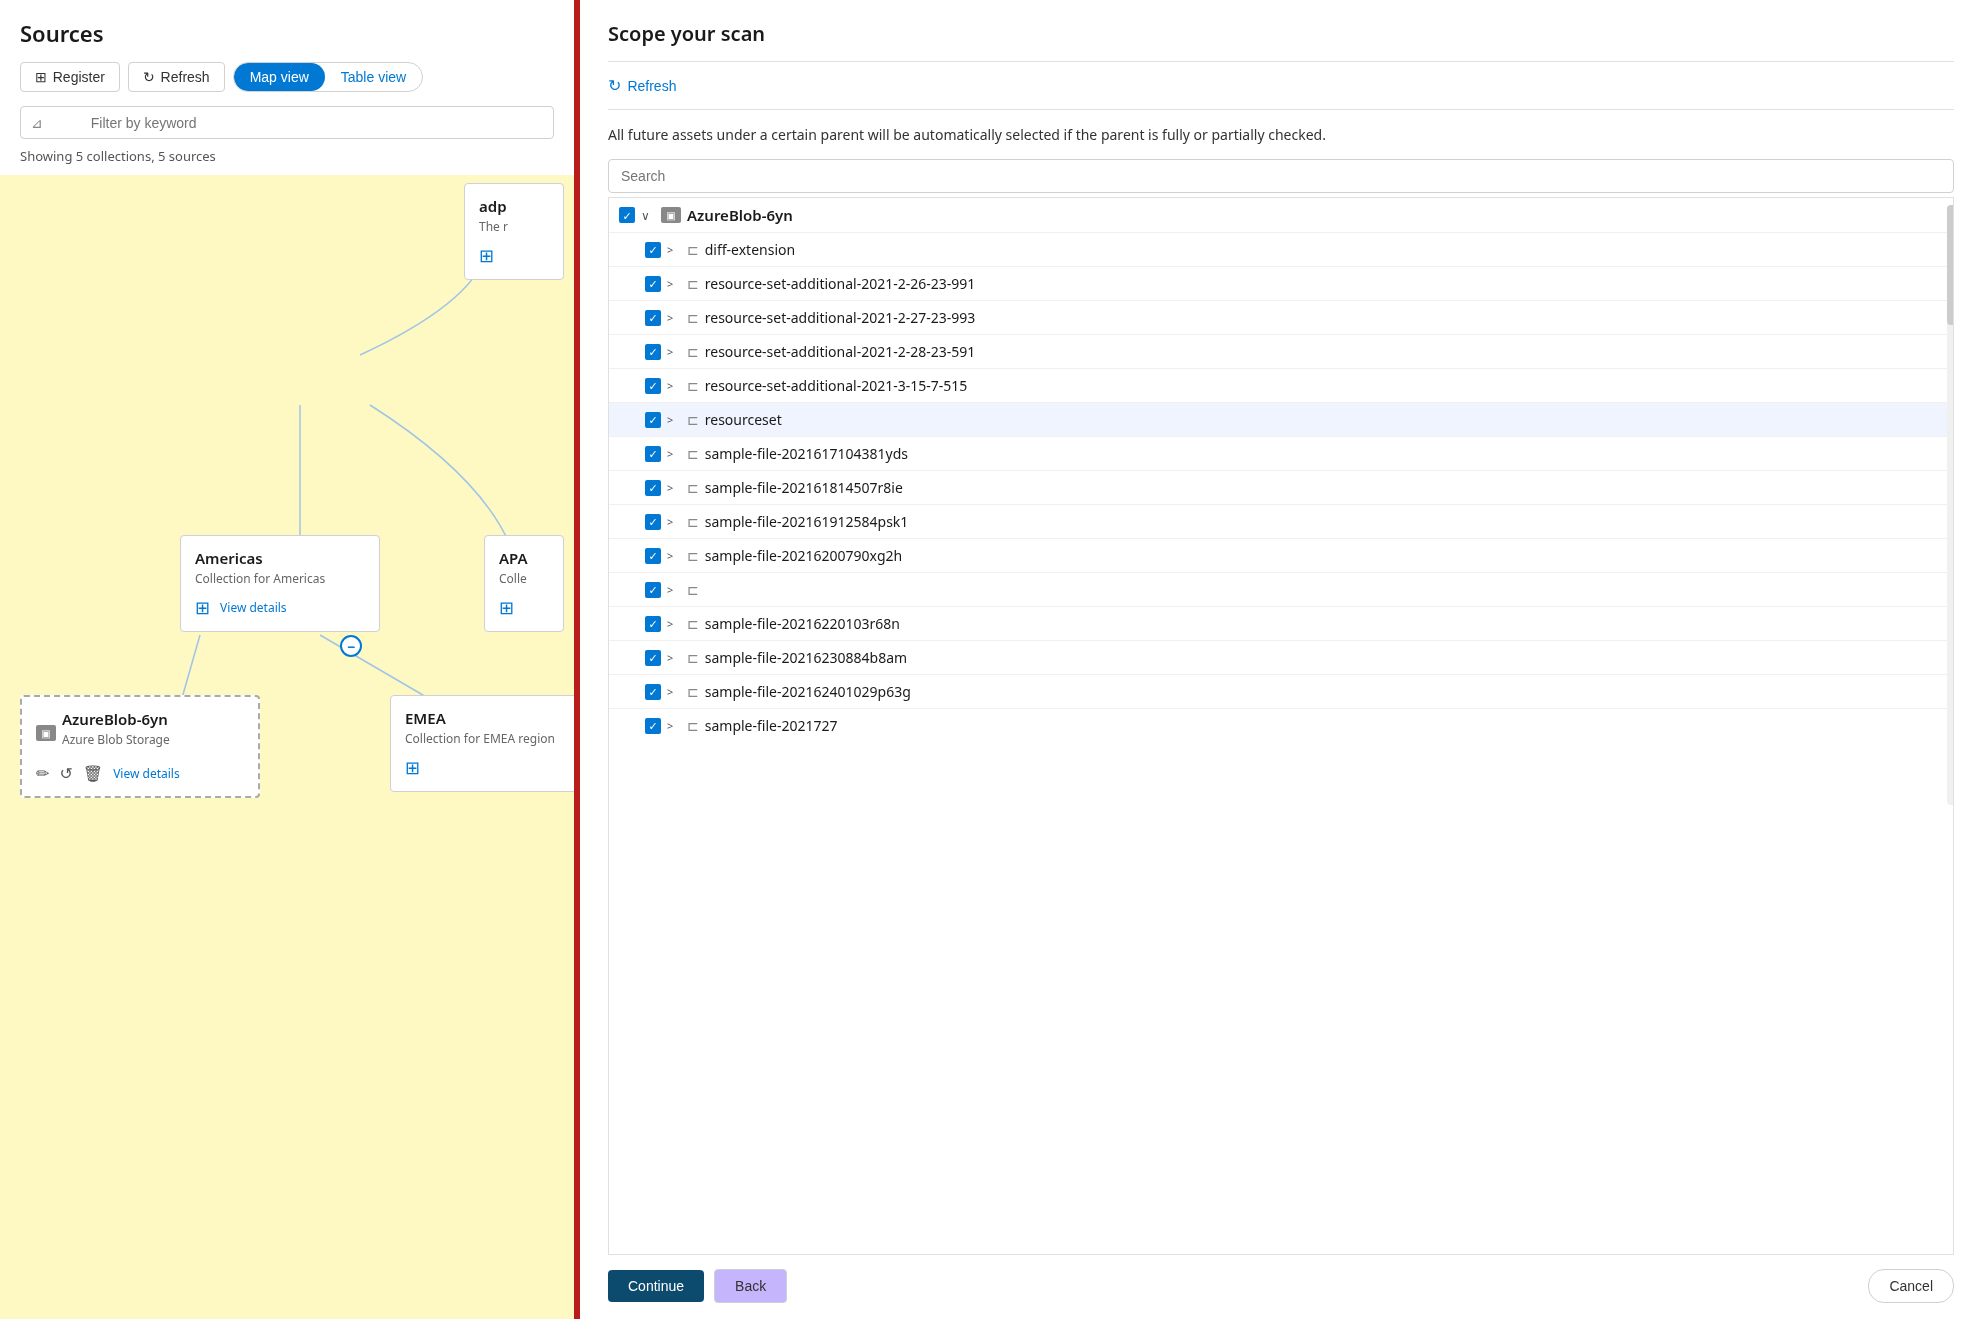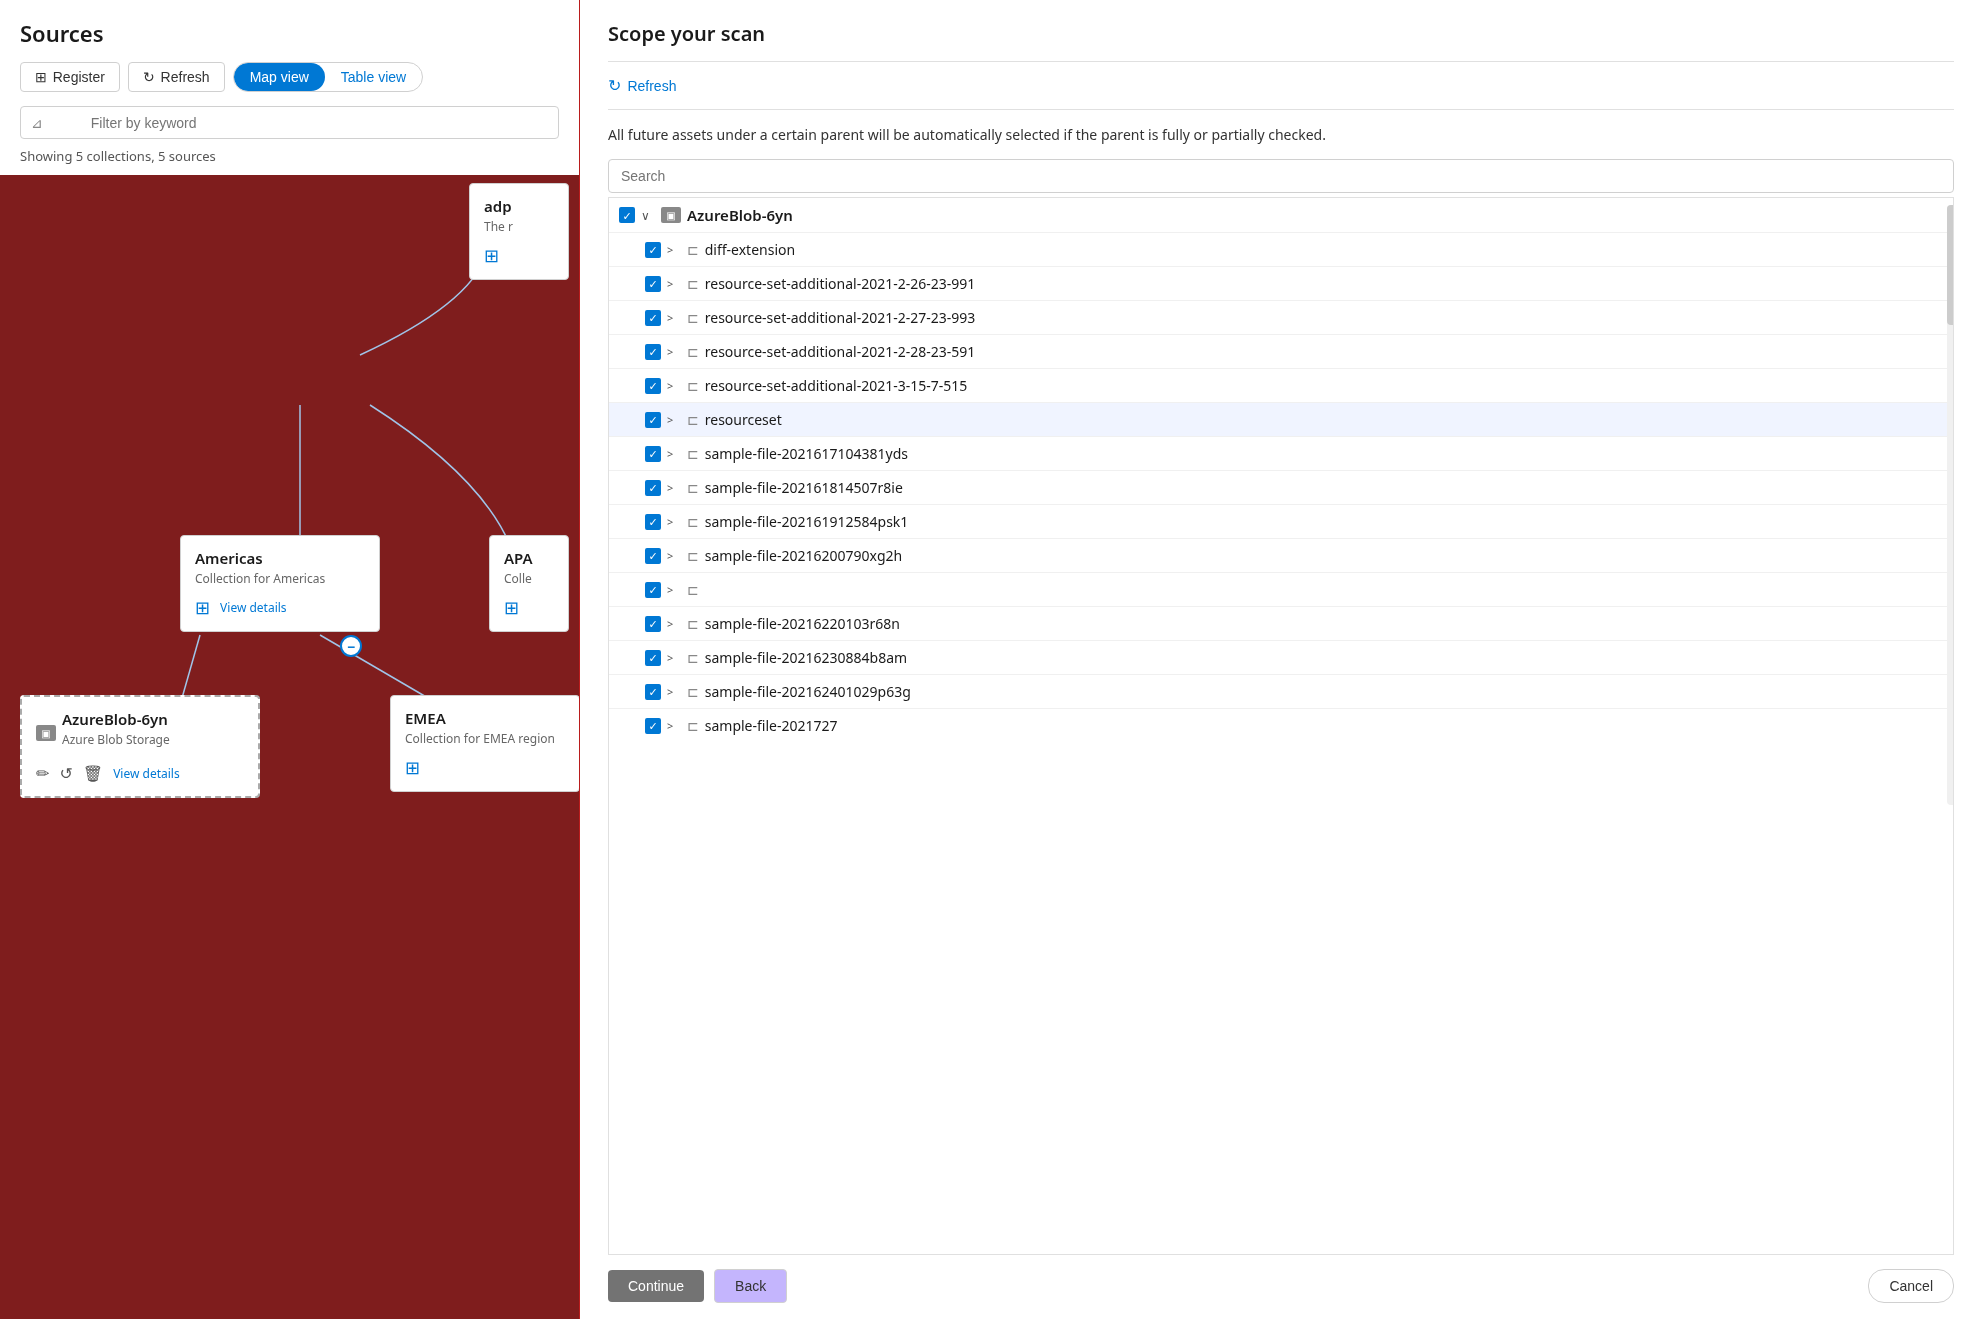--- a/index.html
+++ b/index.html
@@ -2,21 +2,21 @@
 <html><head>
   <meta charset="utf-8">
   <style>
     * { box-sizing: border-box; margin: 0; padding: 0; }
     body { font-family: 'Segoe UI', system-ui, sans-serif; font-size: 14px; color: #333; background: #fff; display: flex; height: 100vh; overflow: hidden; }
 
     
     .left-panel {
       width: 580px;
       flex-shrink: 0;
-      border-right: 1px solid #b91c1c;
+      border-right: 6px solid #b91c1c;
       display: flex;
       flex-direction: column;
       background: #fff;
       overflow: hidden;
     }
     .left-header {
       padding: 18px 20px 0 20px;
     }
     .page-title {
       font-size: 22px;
@@ -79,21 +79,21 @@
       width: 100%;
       padding-left: 40px;
     }
     .showing-text {
       font-size: 13px;
       color: #555;
       margin-bottom: 10px;
     }
     .map-area {
       flex: 1;
-      background: #7f1d1d;
+      background: #fef9c3;
       position: relative;
       overflow: hidden;
     }
 
     
     .map-canvas {
       position: relative;
       width: 100%;
       height: 100%;
     }
@@ -281,21 +281,21 @@
     .tree-container::-webkit-scrollbar-thumb { background: #ccc; border-radius: 4px; }
 
     
     .panel-footer {
       display: flex;
       align-items: center;
       gap: 10px;
     }
     .btn-continue {
       padding: 8px 20px;
-      background: #737373;
+      background: #0c4a6e;
       color: #fff;
       border: none;
       border-radius: 4px;
       font-size: 14px;
       cursor: pointer;
     }
     .btn-back {
       padding: 8px 20px;
       background: #c4b5fd;
       color: #333;

